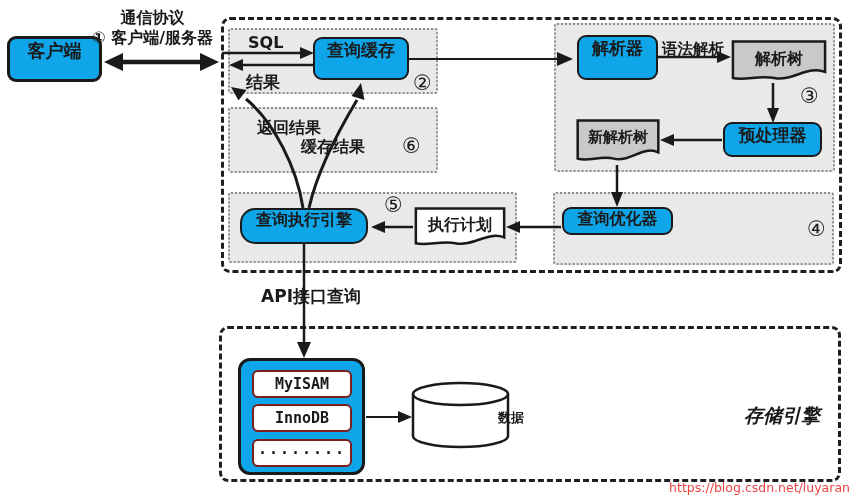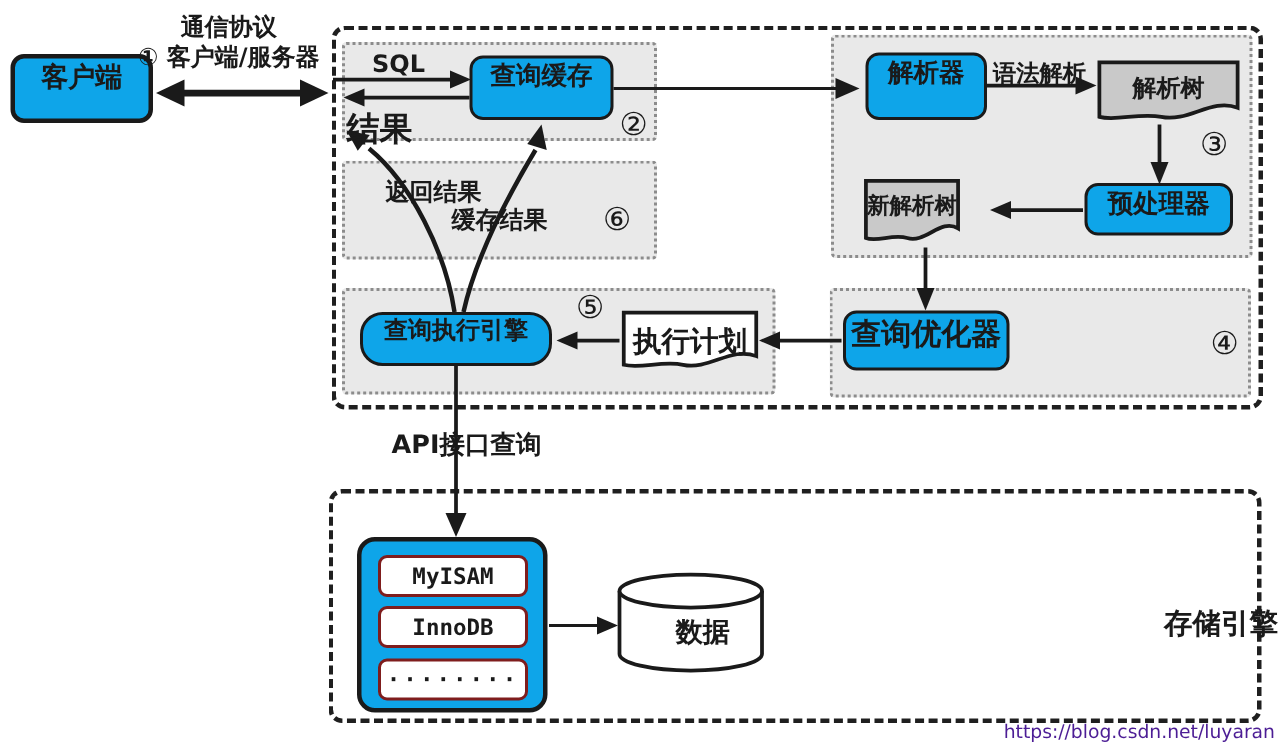--- a/index.html
+++ b/index.html
@@ -60,21 +60,21 @@
     border: 2px solid #7f1d1d;
     border-radius: 6px;
     display: flex; align-items: center; justify-content: center;
     font-family: "DejaVu Sans Mono", "Liberation Mono", monospace;
     font-weight: bold; font-size: 15px;
     z-index: 3; white-space: nowrap;
   }
   .watermark {
     position: absolute;
     z-index: 0;
-    color: #4c1d95;
+    color: #ef4444;
     font-size: 12.5px;
     white-space: nowrap;
   }
 </style>
 </head>
 <body>
 
 <div class="canvas">
 
   <div class="watermark" style="left:640px; top:480px; width:210px; text-align:right;">https://blog.csdn.net/luyaran</div>
@@ -144,21 +144,21 @@
   <div class="box" style="left:7px; top:36px; width:95px; height:46px; font-size:18px; border-width:3px;">
     <span>客户端</span>
   </div>
 
   <div class="lbl" style="left:80px; top:8px; width:145px; text-align:center; font-size:16px; line-height:20px;">
     <div>通信协议</div>
     <div>① 客户端/服务器</div>
   </div>
 
   <div class="lbl" style="left:248px; top:33px; font-size:16px;">SQL</div>
-  <div class="lbl" style="left:231px; top:71px; font-size:22px;">结果</div>
+  <div class="lbl" style="left:246px; top:71px; font-size:17px;">结果</div>
   <div class="box" style="left:313px; top:37px; width:96px; height:43px; font-size:17px;">
     <span>查询缓存</span>
   </div>
   <div class="badge" style="left:413px; top:71px;">②</div>
 
   <div class="lbl" style="left:257px; top:118px; font-size:16px;">返回结果</div>
   <div class="lbl" style="left:301px; top:137px; font-size:16px;">缓存结果</div>
   <div class="badge" style="left:402px; top:134px;">⑥</div>
 
   <div class="box" style="left:577px; top:35px; width:81px; height:45px; font-size:17px;">
@@ -171,53 +171,53 @@
       <path d="M2,2 H98 V42 C80,33 64,55 45,50 C30,46 14,54 2,50 Z" fill="#c9c9c9" stroke="#1a1a1a" stroke-width="2.5" vector-effect="non-scaling-stroke"></path>
     </svg>
     <div class="doc-label" style="font-size:16px;">解析树</div>
   </div>
   <div class="badge" style="left:800px; top:84px;">③</div>
 
   <div class="box" style="left:723px; top:122px; width:99px; height:35px; font-size:17px;">
     <span>预处理器</span>
   </div>
 
-  <div class="doc" style="left:576px; top:119px; width:64px; height:46px;">
+  <div class="doc" style="left:576px; top:119px; width:84px; height:46px;">
     <svg viewBox="0 0 100 58" preserveAspectRatio="none">
       <path d="M2,2 H98 V42 C80,33 64,55 45,50 C30,46 14,54 2,50 Z" fill="#c9c9c9" stroke="#1a1a1a" stroke-width="2.5" vector-effect="non-scaling-stroke"></path>
     </svg>
     <div class="doc-label" style="font-size:15px;">新解析树</div>
   </div>
 
-  <div class="box" style="left:562px; top:207px; width:111px; height:40px; font-size:20px;">
+  <div class="box" style="left:562px; top:207px; width:111px; height:28px; font-size:16px;">
     <span>查询优化器</span>
   </div>
   <div class="badge" style="left:807px; top:217px;">④</div>
 
   <div class="doc" style="left:414px; top:207px; width:92px; height:42px;">
     <svg viewBox="0 0 100 58" preserveAspectRatio="none">
       <path d="M2,2 H98 V42 C80,33 64,55 45,50 C30,46 14,54 2,50 Z" fill="#ffffff" stroke="#1a1a1a" stroke-width="2.5" vector-effect="non-scaling-stroke"></path>
     </svg>
-    <div class="doc-label" style="font-size:19px;">执行计划</div>
+    <div class="doc-label" style="font-size:16px;">执行计划</div>
   </div>
   <div class="box" style="left:240px; top:208px; width:128px; height:36px; font-size:16px;border-radius:15px;">
     <span>查询执行引擎</span>
   </div>
   <div class="badge" style="left:384px; top:193px;">⑤</div>
 
   <div class="lbl" style="left:251px; top:285px; width:120px; text-align:center; font-size:17px;">API接口查询</div>
 
   <div class="box" style="left:238px; top:358px; width:127px; height:117px; border-radius:12px; border-width:3px;"></div>
   <div class="engine-row" style="left:252px; top:370px; width:100px; height:28px;">
     <span>MyISAM</span>
   </div>
   <div class="engine-row" style="left:252px; top:404px; width:100px; height:28px;">
     <span>InnoDB</span>
   </div>
   <div class="engine-row" style="left:252px; top:439px; width:100px; height:28px; letter-spacing:2px;">
     <span>········</span>
   </div>
 
-  <div class="lbl" style="left:413px; top:409px; width:111px; text-align:center; font-size:18px; font-weight:bold; z-index:4;">数据</div>
-
-  <div class="lbl" style="left:776px; top:403px; font-size:19px;">存储引擎</div>
+  <div class="lbl" style="left:413px; top:409px; width:111px; text-align:right; font-size:13px; font-weight:bold; z-index:4;">数据</div>
+
+  <div class="lbl" style="left:744px; top:403px; font-size:19px;font-style:italic;">存储引擎</div>
 
 </div>
 
 </body></html>

